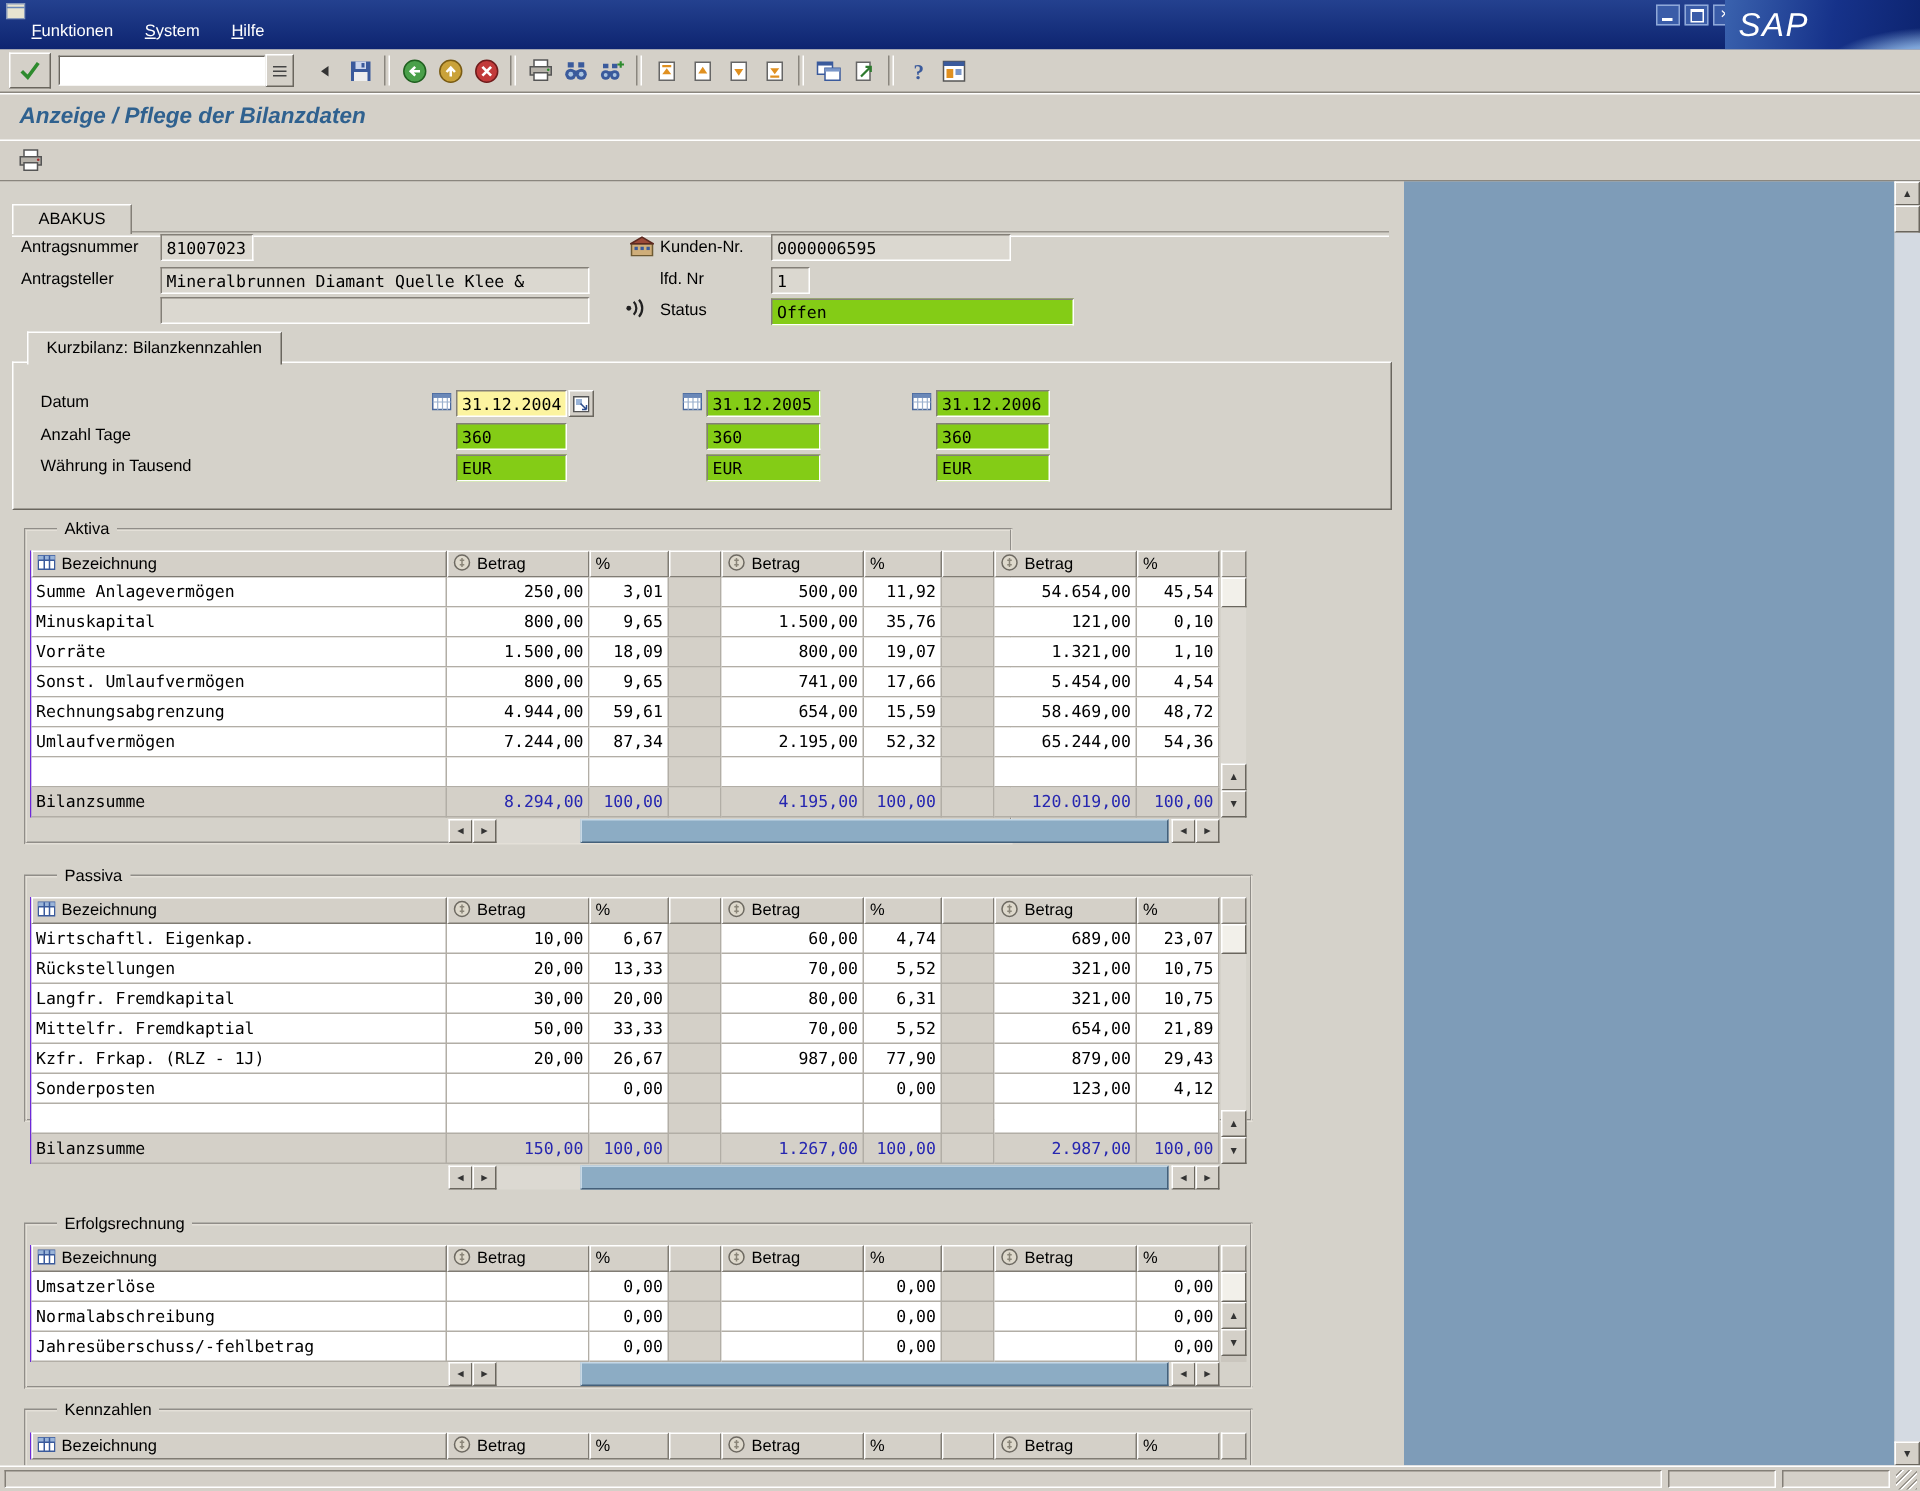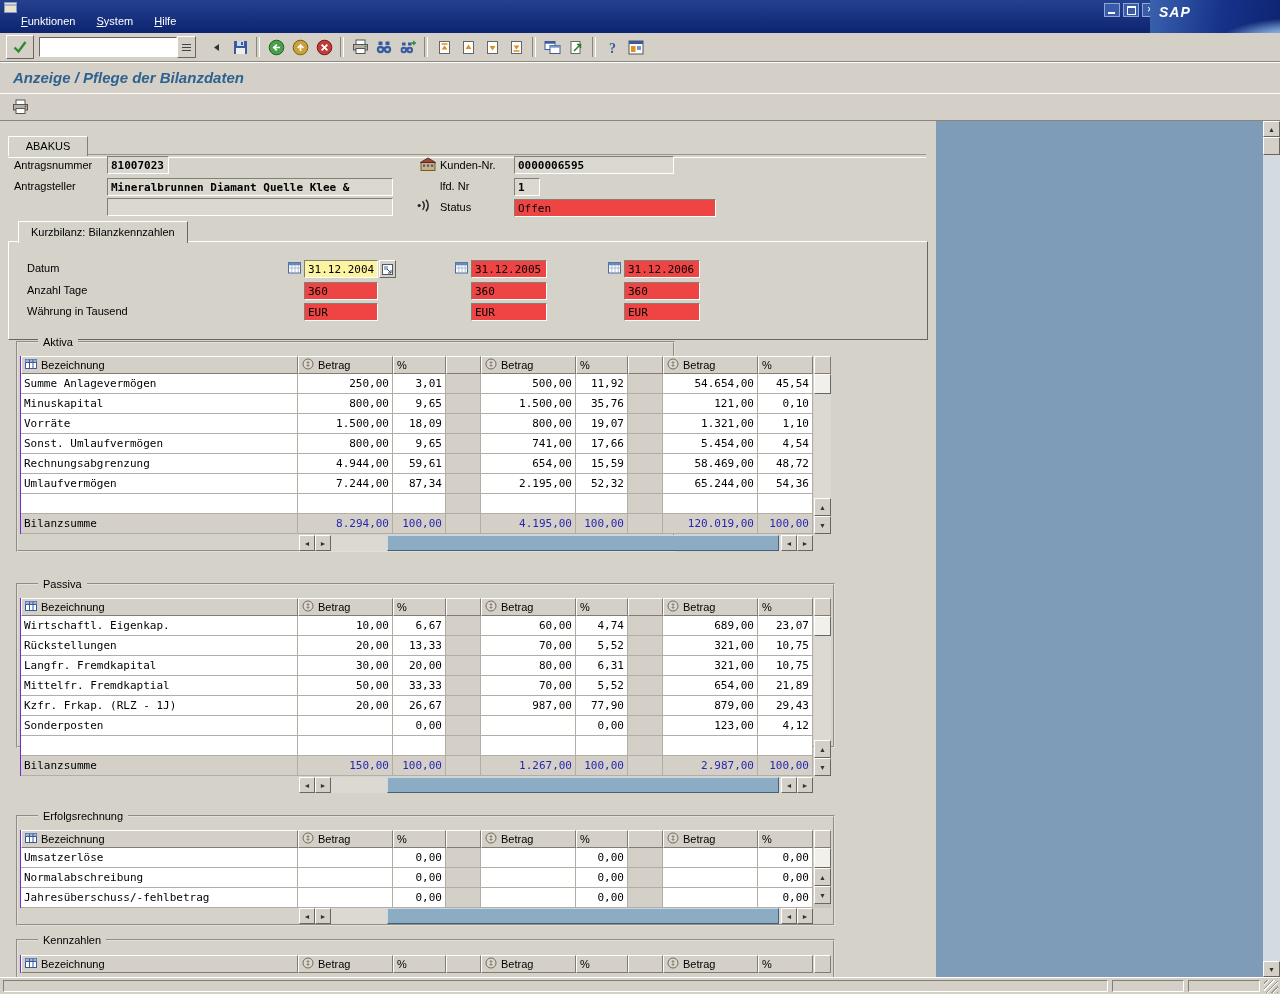--- a/index.html
+++ b/index.html
@@ -16,22 +16,22 @@
   .win-buttons{position:absolute;left:1104px;top:3px;display:flex;gap:3px;}
   .winbtn{width:14px;height:12px;background:#3a5ca8;border:1px solid #8fa8d8;position:relative;}
   .winbtn.min::after{content:"";position:absolute;left:3px;bottom:2px;width:7px;height:2px;background:#fff;}
   .winbtn.max::after{content:"";position:absolute;left:3px;top:2px;width:7px;height:6px;border:1px solid #fff;border-top-width:2px;}
   .winbtn.close::after{content:"✕";position:absolute;left:0;top:0;width:100%;text-align:center;font-size:8px;line-height:11px;color:#fff;}
   .sap-logo{position:absolute;right:0;top:0;width:130px;height:33px;
      background:
        radial-gradient(120% 170% at 110% 140%, #c6d8f0 0%, #7da4d8 28%, rgba(125,164,216,0) 50%),
        radial-gradient(140% 200% at 125% 170%, rgba(255,255,255,.35) 0%, rgba(255,255,255,0) 55%),
        linear-gradient(100deg,#3a62ae 0%,#16328a 55%,#0d2470 100%);}
-  .sap-logo span{position:absolute;left:9px;top:4px;color:#fff;font-weight:bold;font-style:italic;
-                 font-size:14px;letter-spacing:1px;}
+  .sap-logo span{position:absolute;left:9px;top:4px;color:#fff;font-weight:normal;font-style:italic;
+                 font-size:22px;letter-spacing:1px;}
 
   
   .toolbar{position:absolute;left:0;top:33px;width:1280px;height:29px;background:#d4d0c8;
            border-bottom:1px solid #8a867e;display:flex;align-items:center;padding-left:6px;box-sizing:border-box;}
   .tbtn{width:24px;height:22px;display:inline-flex;align-items:center;justify-content:center;flex:0 0 auto;}
   .tbtn.raised{border:1px solid;border-color:#fff #6a665e #6a665e #fff;background:#d4d0c8;width:26px;}
   .tsep{width:2px;height:20px;border-left:1px solid #8a867e;border-right:1px solid #fff;margin:0 4px;flex:0 0 auto;}
   .cmd{display:inline-flex;align-items:center;margin:0 8px 0 5px;}
   .cmd input{width:130px;height:18px;border:1px solid;border-color:#6a665e #fff #fff #6a665e;
              background:#fff;font:11px "DejaVu Sans Mono",monospace;padding:0 3px;}
@@ -45,23 +45,23 @@
   .apptoolbar{position:absolute;left:0;top:93px;width:1280px;height:28px;background:#d4d0c8;
               border-top:1px solid #fff;border-bottom:1px solid #8a867e;display:flex;align-items:center;
               padding-left:8px;box-sizing:border-box;}
 
   
   .content{position:absolute;left:0;top:121px;width:936px;height:856px;background:#d5d2ca;overflow:hidden;}
   .rightpane{position:absolute;left:936px;top:121px;width:327px;height:856px;background:#7e9cb8;}
 
   .lbl{position:absolute;height:13px;white-space:nowrap;}
   .fld,.dfld{position:absolute;height:18px;box-sizing:border-box;border:1px solid;
-             border-color:#837f77 #fff #fff #837f77;background:#ef4444;
+             border-color:#837f77 #fff #fff #837f77;background:#84cc16;
              font:11px "DejaVu Sans Mono",monospace;padding:2px 3px 0;white-space:pre;overflow:hidden;}
-  .dfld{background:#dbd8d0;font-weight:bold;}
+  .dfld{background:#dbd8d0;}
   .fld.sel{background:#fcf4a0;}
   .icn{position:absolute;}
   .mbtn{position:absolute;width:17px;height:18px;box-sizing:border-box;background:#d4d0c8;
         border:1px solid;border-color:#fff #6a665e #6a665e #fff;display:flex;align-items:center;justify-content:center;}
 
   .abakus-tab{position:absolute;left:8px;top:15px;width:78px;height:19px;background:#d5d2ca;z-index:2;
               border:1px solid #fff;border-right-color:#837f77;border-bottom:none;text-align:center;line-height:18px;}
   .abakus-line{position:absolute;left:8px;top:33px;width:918px;height:2px;border-top:1px solid #9a968e;border-bottom:1px solid #fff;}
 
   .tab-sel{position:absolute;left:18px;top:100px;height:21px;padding:0 12px;background:#d5d2ca;z-index:2;
@@ -350,21 +350,21 @@
     <span class="lbl" style="left:27px;top:163px">Anzahl Tage</span>
     <span class="fld" style="left:304px;top:161px;width:74px">360</span>
     <span class="fld" style="left:471px;top:161px;width:76px">360</span>
     <span class="fld" style="left:624px;top:161px;width:76px">360</span>
 
     <span class="lbl" style="left:27px;top:184px">Währung in Tausend</span>
     <span class="fld" style="left:304px;top:182px;width:74px">EUR</span>
     <span class="fld" style="left:471px;top:182px;width:76px">EUR</span>
     <span class="fld" style="left:624px;top:182px;width:76px">EUR</span>
 
-    <div class="gbox" style="left:16px;top:220px;width:659px;height:211px">
+    <div class="gbox" style="left:16px;top:231px;width:659px;height:211px">
       <span class="gbox-label">Aktiva</span>
       <div class="tablectrl" style="left:2px;top:13px">
           <div class="tgrid">
             <div class="th">
               <span><svg width="12" height="12" viewBox="0 0 12 12">
                   <rect x="0.5" y="1.5" width="11" height="9" fill="#fff" stroke="#3a5a9c"></rect>
                   <rect x="0.5" y="1.5" width="11" height="3" fill="#9ab4d8"></rect>
                   <path d="M0.5 4.5h11M4.5 1.5v9M8 1.5v9" stroke="#3a5a9c" fill="none"></path>
                 </svg></span>
               <span>Bezeichnung</span>

